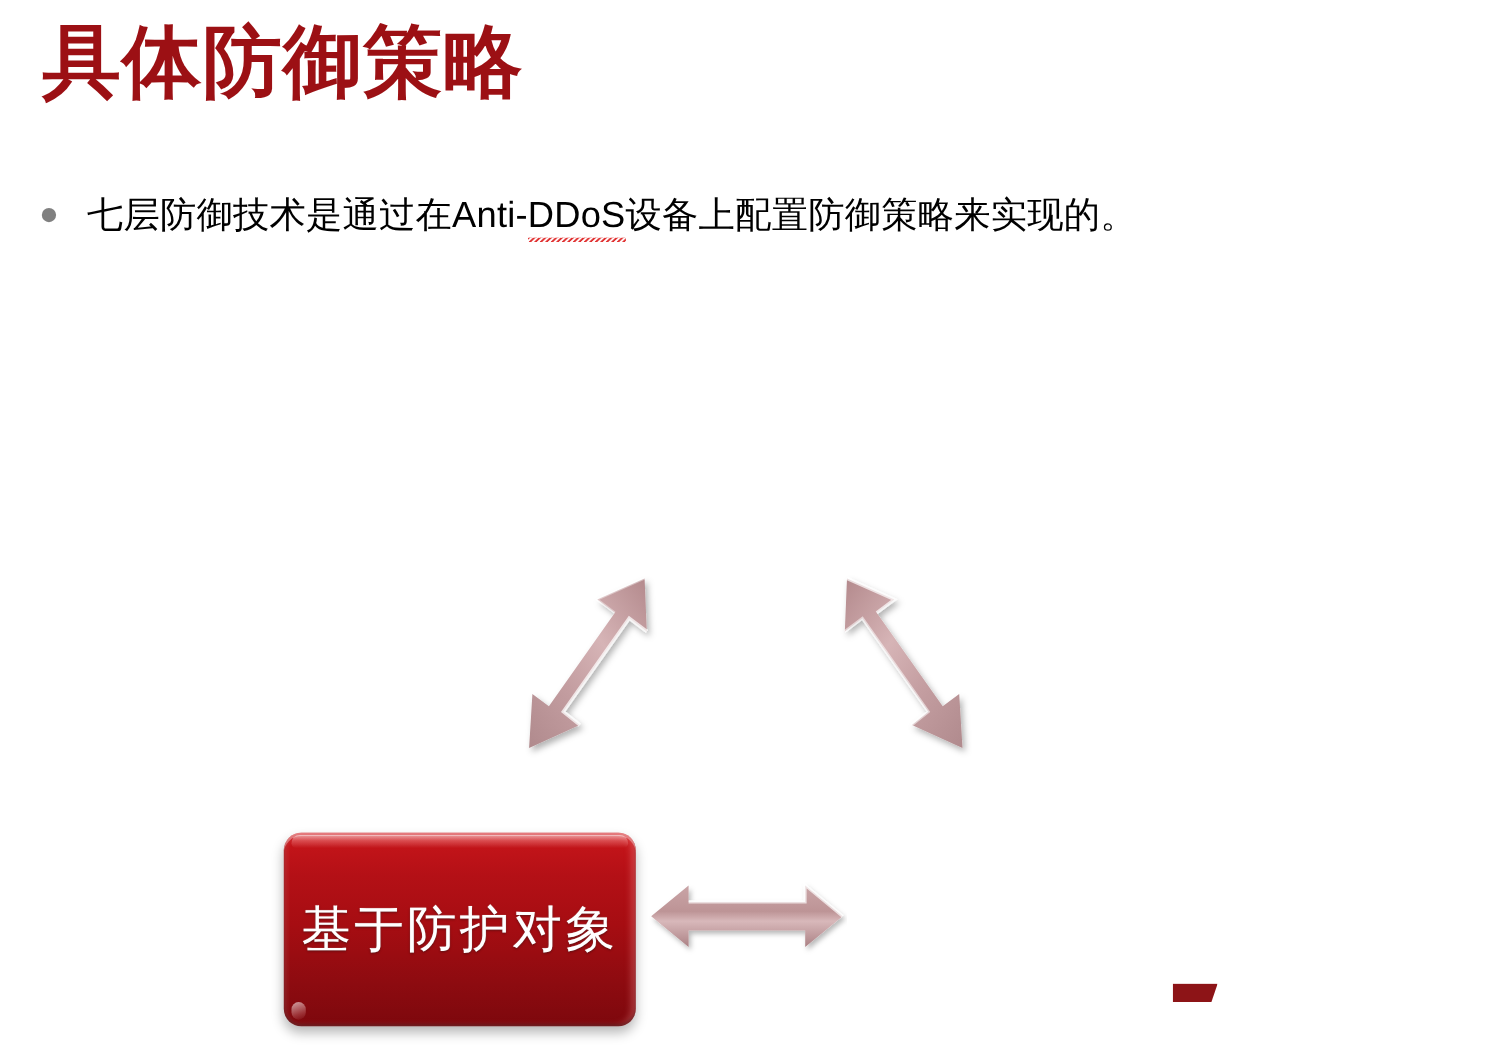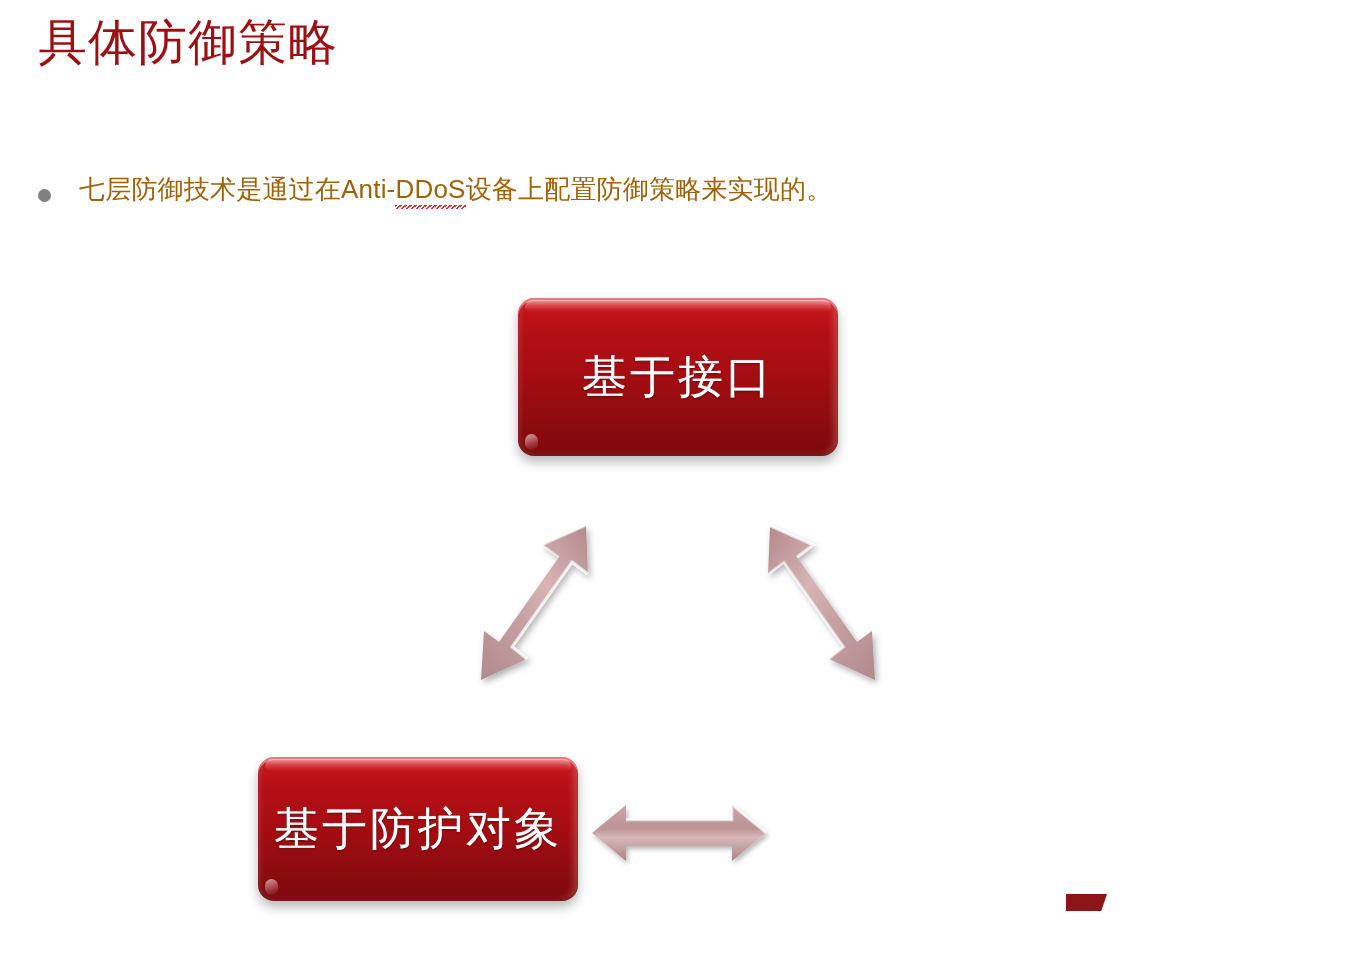--- a/index.html
+++ b/index.html
@@ -15,23 +15,23 @@
     overflow: hidden;
     font-family: "Liberation Sans", "DejaVu Sans", sans-serif;
     background: #ffffff;
   }
 
   
   #slide-title {
     position: absolute;
     left: 38px;
     top: 12px;
-    font-size: 49px;
+    font-size: 72px;
     line-height: 1.25;
-    font-weight: normal;
+    font-weight: bold;
     color: #9C1014;
     letter-spacing: 1px;
     white-space: nowrap;
   }
 
   
   #bullet-block {
     position: absolute;
     left: 38px;
     top: 168px;
@@ -42,23 +42,23 @@
   #bullet-marker {
     width: 13px;
     height: 13px;
     border-radius: 50%;
     background: #808080;
     margin-top: 21px;
     margin-right: 28px;
     flex: 0 0 auto;
   }
   #bullet-text {
-    font-size: 26px;
+    font-size: 33px;
     line-height: 1.62;
-    color: #a16207;
+    color: #000000;
     width: 1236px;
     letter-spacing: 0.2px;
   }
   .misspelled {
     position: relative;
     display: inline-block;
   }
   .misspelled::after {
     content: "";
     position: absolute;
@@ -151,21 +151,21 @@
   #box-interface {
     left: 518px;
     top: 298px;
     width: 320px;
     height: 158px;
   }
   #box-protected-object {
     left: 258px;
     top: 757px;
     width: 320px;
-    height: 144px;
+    height: 176px;
   }
   #box-global {
     left: 783px;
     top: 757px;
     width: 320px;
     height: 152px;
   }
 
   
   .arrow {
@@ -219,23 +219,20 @@
 
 <div id="bullet-block">
   <div id="bullet-marker"></div>
   <div id="bullet-text">
     <span>七层防御技术是通过在Anti-</span><span class="misspelled">DDoS</span><span>设备上配置防御策略来实现的。</span>
   </div>
 </div>
 
 <div id="diagram">
 
-  <div class="redbox" id="box-interface">
-    <span class="redbox-label">基于接口</span>
-  </div>
 
   <div class="redbox" id="box-protected-object">
     <span class="redbox-label">基于防护对象</span>
   </div>
 
 
   <svg class="arrow" id="arrow-left-diagonal" viewBox="0 0 150 180">
     <defs>
       <linearGradient id="gradDiagL" x1="0" y1="1" x2="1" y2="0">
         <stop offset="0%" stop-color="#b08a8d"></stop>

